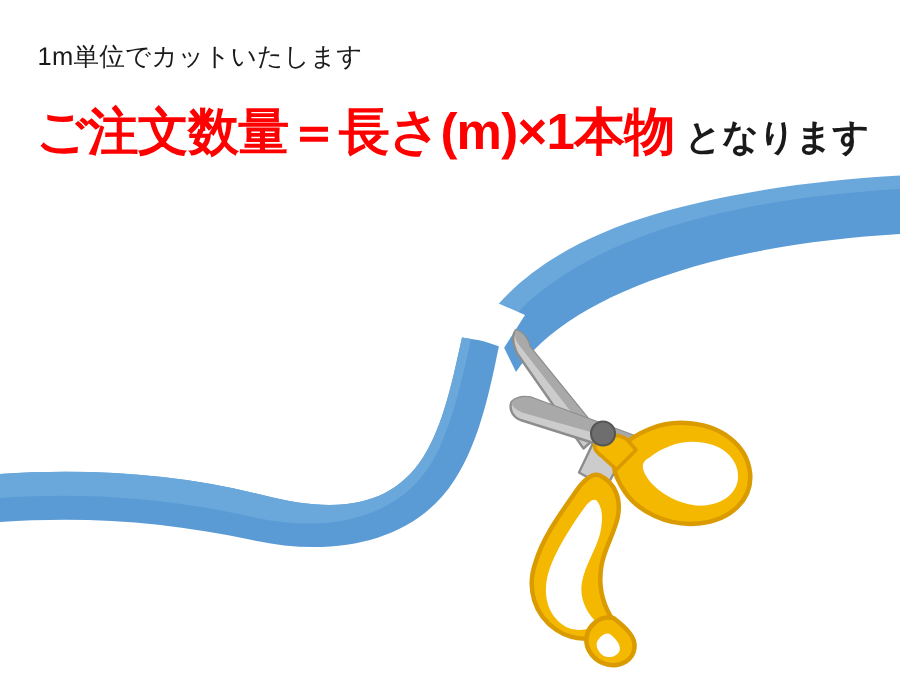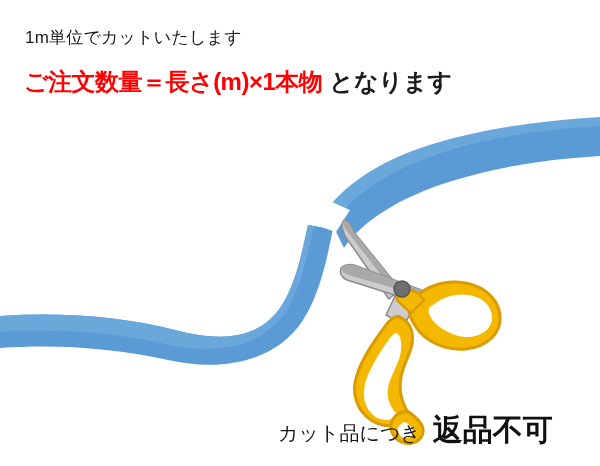--- a/index.html
+++ b/index.html
@@ -34,21 +34,21 @@
   }
 
   .txt-line-2 {
     position: absolute;
     left: 24px;
     top: 68px;
     line-height: 1.2;
     white-space: nowrap;
   }
   .txt-line-2 .emph {
-    font-size: 24px;
+    font-size: 34px;
     font-weight: 700;
     color: #ff0000;
     letter-spacing: -0.5px;
   }
   .txt-line-2 .tail {
     font-size: 24px;
     font-weight: 700;
     color: #1a1a1a;
     letter-spacing: 0px;
     margin-left: 7px;
@@ -232,17 +232,14 @@
     </g>
 
   </svg>
 
   <div class="txt-line-1">1m単位でカットいたします</div>
 
   <div class="txt-line-2">
     <span class="emph">ご注文数量＝長さ(m)×1本物</span><span class="tail">となります</span>
   </div>
 
-  <div class="txt-bottom">
-    <span class="small">カット品につき</span><span class="big">返品不可</span>
-  </div>
 
 </div>
 
 </body></html>

